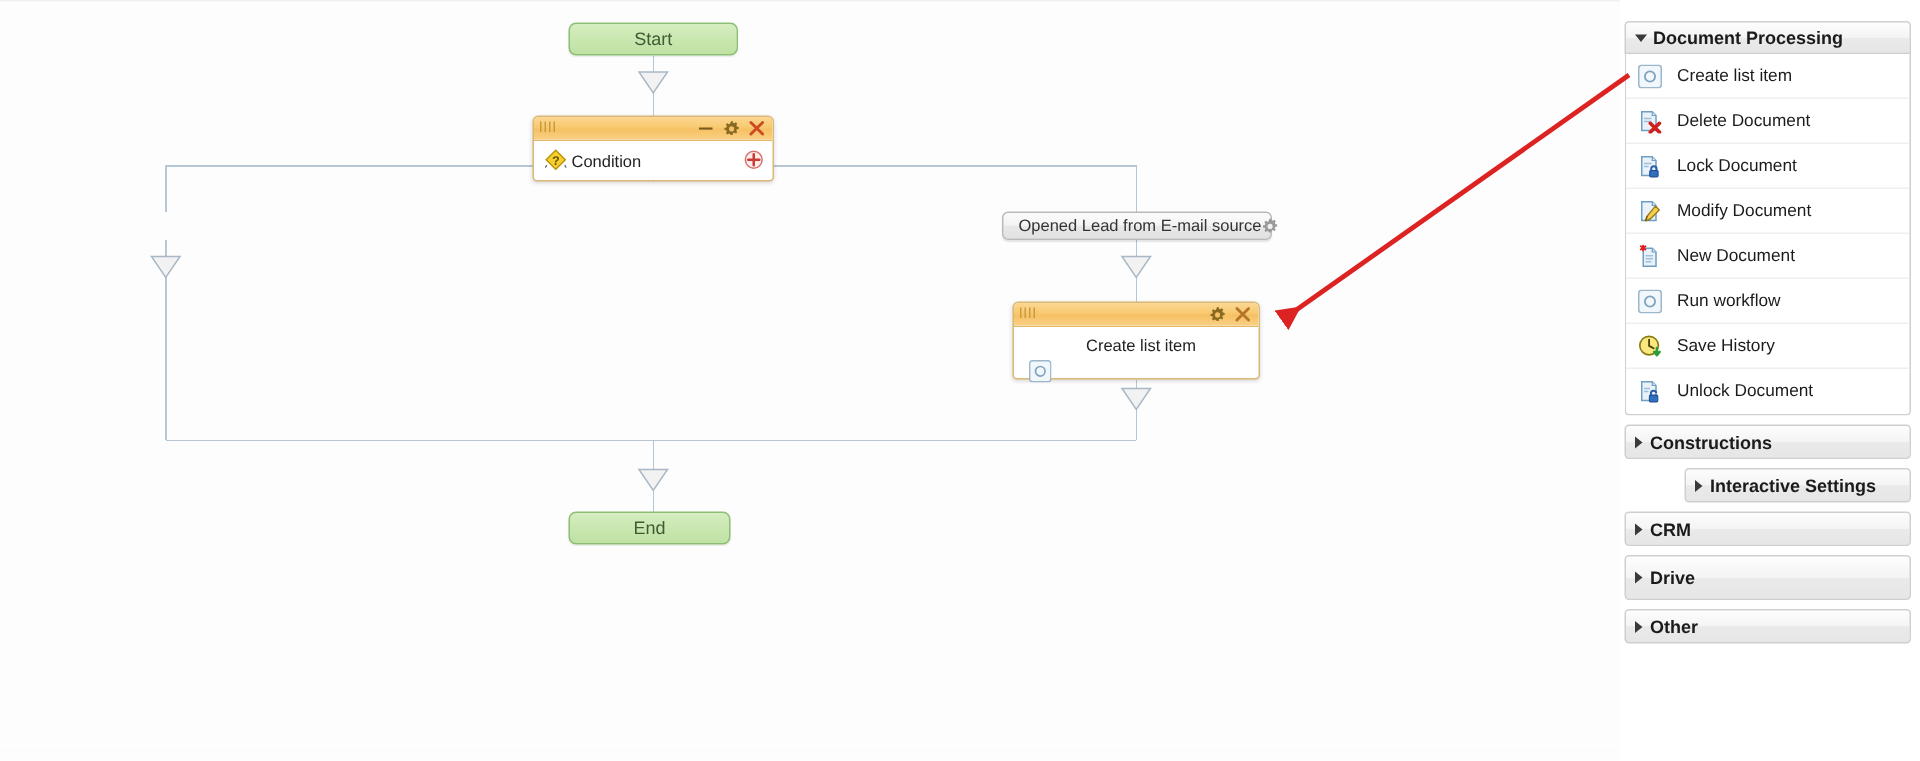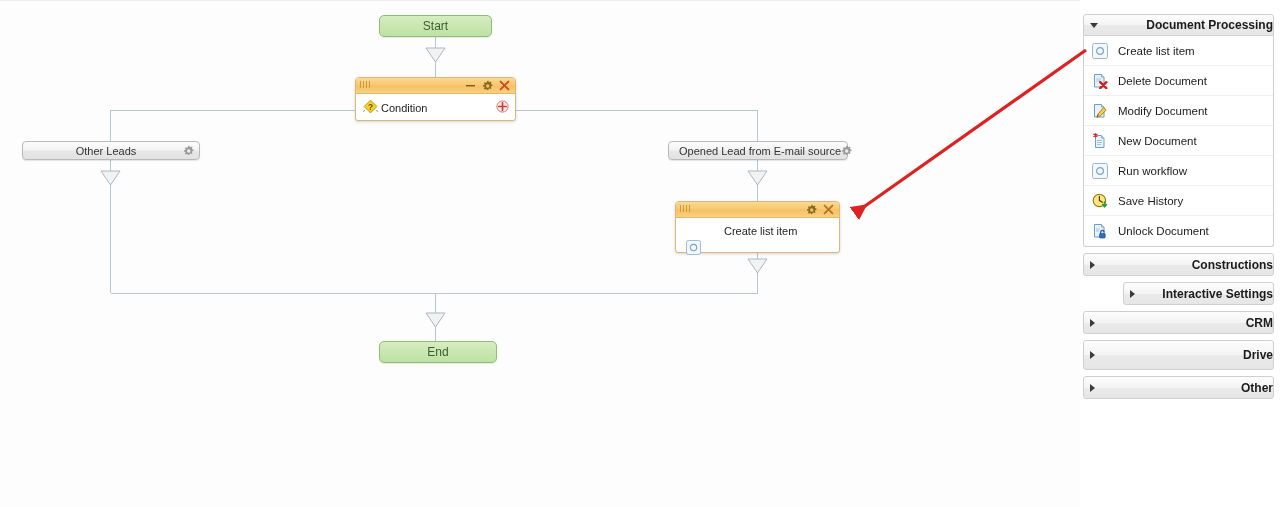--- a/index.html
+++ b/index.html
@@ -103,21 +103,20 @@
   .group{margin-bottom:6px;}
   .group-header{
     height:22px;display:flex;align-items:center;
     background:linear-gradient(to bottom,#fdfdfd 0%,#f4f4f4 50%,#eaeaea 51%,#e6e6e6 100%);
     border:1px solid #cfcfcf;
     border-radius:3px;
     padding-left:6px;
     font-weight:bold;font-size:12px;color:#1b1b1b;
     cursor:pointer;
     box-sizing:border-box;
-    justify-content:space-between;
   }
   .group-header.open{
     border-bottom:1px solid #cfcfcf;
     border-radius:3px 3px 0 0;
   }
   .tri{
     width:0;height:0;margin-right:5px;display:inline-block;
     border-top:4px solid transparent;border-bottom:4px solid transparent;
     border-left:5px solid #3a3a3a;
   }
@@ -235,29 +234,20 @@
         </div>
         <span class="plus-btn">
           <svg width="13" height="13" viewBox="0 0 13 13">
             <circle cx="6.5" cy="6.5" r="5.6" fill="#fdecec" stroke="#d9706b" stroke-width="1"></circle>
             <path d="M6.5 2.8 V10.2 M2.8 6.5 H10.2" stroke="#cc3b33" stroke-width="1.7" stroke-linecap="round"></path>
           </svg>
         </span>
       </div>
     </div>
 
-    <div class="branch-chip" style="left:22px;top:141px;width:178px;">
-      <span class="chip-label">Other Leads</span>
-      <span class="chip-gear">
-        <svg width="11" height="11" viewBox="0 0 20 20">
-          <path fill="#9a9a9a" d="M11.6 1l.5 2.2 1.6.7 1.9-1.2 1.7 1.7-1.2 1.9.7 1.6 2.2.5v2.4l-2.2.5-.7 1.6 1.2 1.9-1.7 1.7-1.9-1.2-1.6.7-.5 2.2H9.2L8.7 17l-1.6-.7-1.9 1.2-1.7-1.7 1.2-1.9-.7-1.6L1.8 12V9.6l2.2-.5.7-1.6-1.2-1.9 1.7-1.7 1.9 1.2 1.6-.7.5-2.2z"></path>
-          <circle cx="10.4" cy="10.8" r="3.1" fill="#eeeeee"></circle>
-        </svg>
-      </span>
-    </div>
 
     <div class="branch-chip" style="left:668px;top:141px;width:180px;">
       <span class="chip-label">Opened Lead from E-mail source</span>
       <span class="chip-gear">
         <svg width="11" height="11" viewBox="0 0 20 20">
           <path fill="#9a9a9a" d="M11.6 1l.5 2.2 1.6.7 1.9-1.2 1.7 1.7-1.2 1.9.7 1.6 2.2.5v2.4l-2.2.5-.7 1.6 1.2 1.9-1.7 1.7-1.9-1.2-1.6.7-.5 2.2H9.2L8.7 17l-1.6-.7-1.9 1.2-1.7-1.7 1.2-1.9-.7-1.6L1.8 12V9.6l2.2-.5.7-1.6-1.2-1.9 1.7-1.7 1.9 1.2 1.6-.7.5-2.2z"></path>
           <circle cx="10.4" cy="10.8" r="3.1" fill="#eeeeee"></circle>
         </svg>
       </span>
     </div>
@@ -288,21 +278,21 @@
         <span class="cli-title">Create list item</span>
         <span class="cli-icon">
           <svg width="15" height="15" viewBox="0 0 16 16">
             <rect x="0.5" y="0.5" width="15" height="15" rx="2" fill="#f2f7fb" stroke="#9ab7cc"></rect>
             <circle cx="8" cy="8" r="3.4" fill="none" stroke="#7da4c0" stroke-width="1.2"></circle>
           </svg>
         </span>
       </div>
     </div>
 
-    <div class="terminal" style="left:379px;top:341px;width:118px;">
+    <div class="terminal" style="left:379px;top:341px;width:108px;">
       <span>End</span>
     </div>
   </div>
 
   <div id="sidebar">
 
     <div class="group">
       <div class="group-header open">
         <span class="tri down"></span>
         <span>Document Processing</span>
@@ -324,20 +314,32 @@
             <svg width="16" height="16" viewBox="0 0 16 16">
               <path d="M2.5 1.5 h7 l2.5 2.5 v10 h-9.5 z" fill="#eaf2f9" stroke="#6f9ec4" stroke-width="1"></path>
               <path d="M9.5 1.5 v2.5 h2.5" fill="#cfe2f0" stroke="#6f9ec4" stroke-width="0.8"></path>
               <path d="M4 6 h5 M4 8 h5" stroke="#9dc0da" stroke-width="0.9"></path>
               <path d="M8.2 9.2 L14.3 15.1 M14.3 9.2 L8.2 15.1" stroke="#cf2020" stroke-width="2.4" stroke-linecap="round"></path>
             </svg>
           </span>
           <span class="action-label">Delete Document</span>
         </div>
 
+        <div class="action-item">
+          <span class="action-icon">
+            <svg width="16" height="16" viewBox="0 0 16 16">
+              <path d="M2.5 1.5 h7 l2.5 2.5 v10 h-9.5 z" fill="#eaf2f9" stroke="#6f9ec4" stroke-width="1"></path>
+              <path d="M9.5 1.5 v2.5 h2.5" fill="#cfe2f0" stroke="#6f9ec4" stroke-width="0.8"></path>
+              <path d="M4 6 h5 M4 8 h3" stroke="#9dc0da" stroke-width="0.9"></path>
+              <path d="M8.8 11 v-1.4 a1.8 1.8 0 0 1 3.6 0 V11" fill="none" stroke="#2e5ea8" stroke-width="1.3"></path>
+              <rect x="7.8" y="10.6" width="5.6" height="4.4" rx="0.8" fill="#2e6fc0" stroke="#1f4c8a" stroke-width="0.7"></rect>
+            </svg>
+          </span>
+          <span class="action-label">Lock Document</span>
+        </div>
 
         <div class="action-item">
           <span class="action-icon">
             <svg width="16" height="16" viewBox="0 0 16 16">
               <path d="M2.5 1.5 h7 l2.5 2.5 v10 h-9.5 z" fill="#eaf2f9" stroke="#6f9ec4" stroke-width="1"></path>
               <path d="M9.5 1.5 v2.5 h2.5" fill="#cfe2f0" stroke="#6f9ec4" stroke-width="0.8"></path>
               <path d="M11.6 4.4 L14.2 7 L8.2 13 L5 14.2 L6.2 11 Z" fill="#f5cf4e" stroke="#9a7b15" stroke-width="0.9" stroke-linejoin="round"></path>
               <path d="M5 14.2 L6.2 11" stroke="#6b5200" stroke-width="0.7"></path>
             </svg>
           </span>

